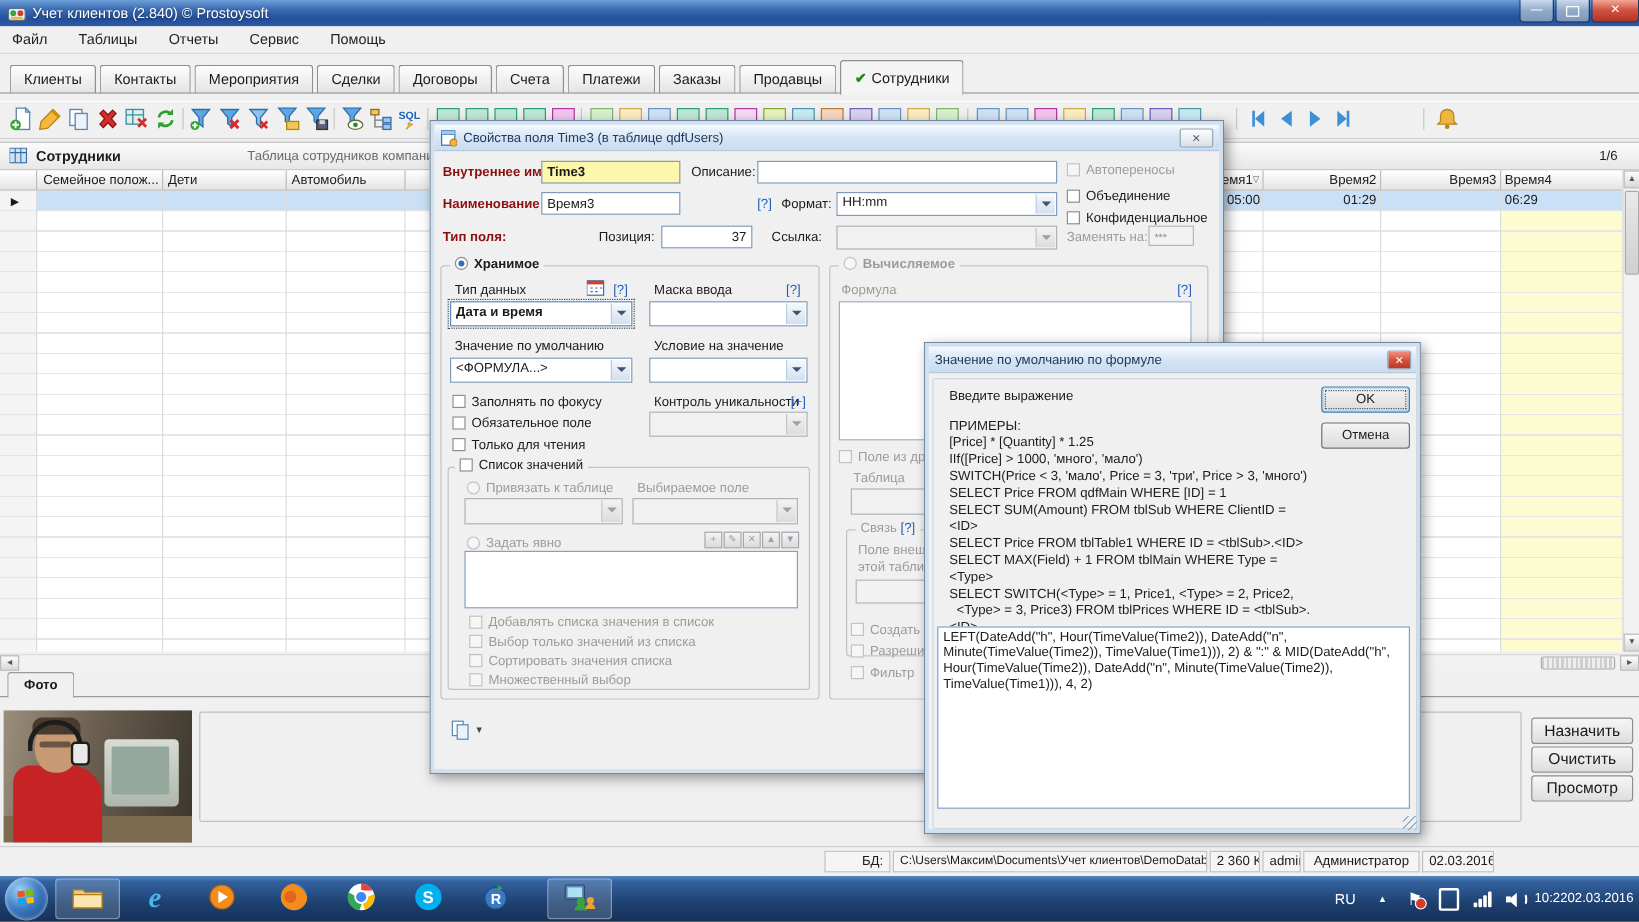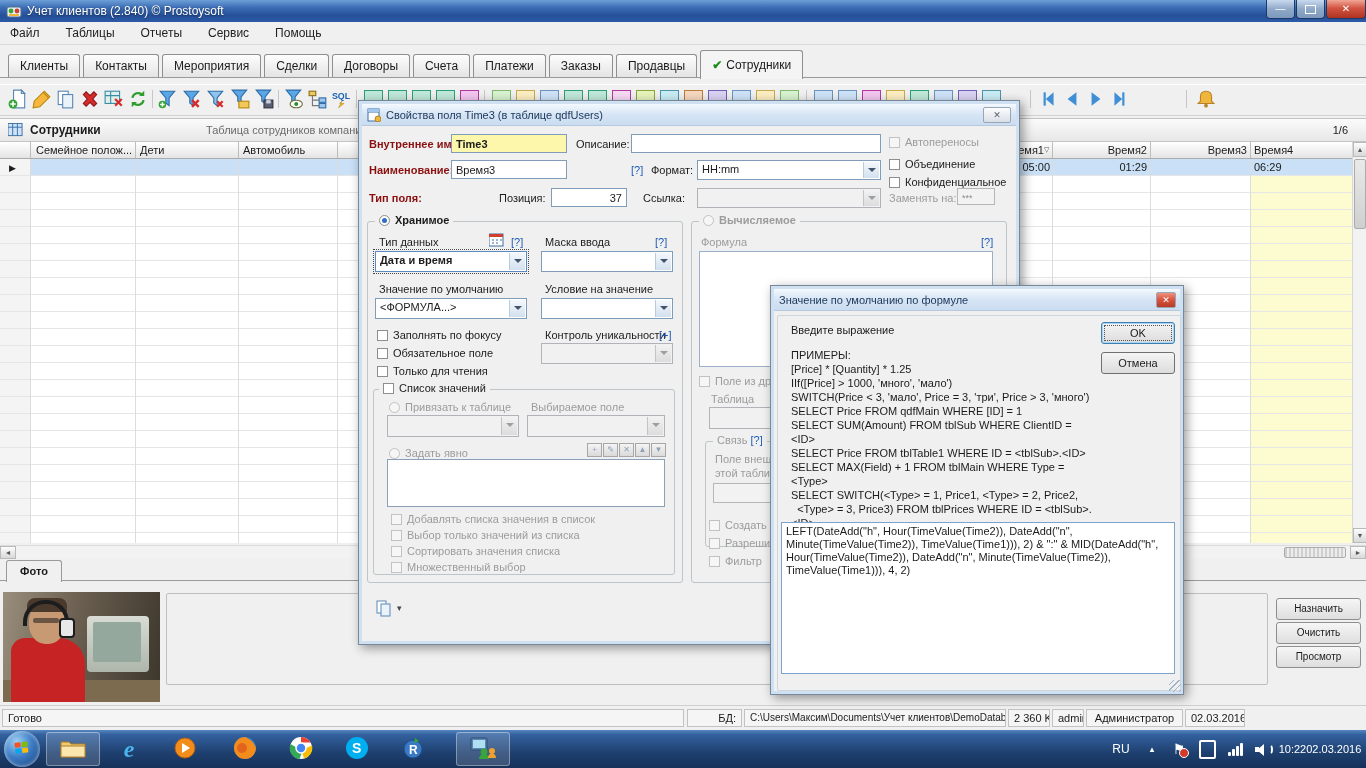--- a/index.html
+++ b/index.html
@@ -63,21 +63,21 @@
   .hsb{left:0;top:545px;width:1366px;height:14px;background:#f2f2f2;border-top:1px solid #dcdcdc;box-sizing:border-box;}
   .sbbtn{position:absolute;background:linear-gradient(#fdfdfd,#d8d8d8);border:1px solid #b9b9b9;color:#555;
     text-align:center;font-size:7px;box-sizing:border-box;}
   .sbthumb{position:absolute;background:linear-gradient(#e9e9e9,#cfcfcf);border:1px solid #ababab;border-radius:2px;box-sizing:border-box;}
   
   .phototab{left:6px;top:560px;width:54px;height:21px;background:#f0f0f0;border:1px solid #9a9a9a;border-bottom:none;
     border-radius:3px 3px 0 0;text-align:center;line-height:21px;font-weight:bold;z-index:1;}
   .photoline{left:0;top:580px;width:1366px;height:1px;background:#9a9a9a;}
   .viewerbox{left:166px;top:593px;width:1100px;height:90px;border:1px solid #bfbfbf;border-radius:2px;}
   .btn7{position:absolute;width:85px;height:22px;background:linear-gradient(#f6f6f6,#dedede);
-    border:1px solid #8e8e8e;border-radius:3px;text-align:center;line-height:20px;font-size:10px;box-sizing:border-box;}
+    border:1px solid #8e8e8e;border-radius:3px;text-align:center;line-height:20px;font-size:13px;box-sizing:border-box;}
   
   .photo{left:3px;top:592px;width:157px;height:110px;overflow:hidden;
     background:linear-gradient(100deg,#9a8f7c 0%,#6a5f50 45%,#3c362c 100%);}
   .photo div{position:absolute;}
   
   .statusbar{left:0;top:705px;width:1366px;height:25px;background:#f0f0f0;border-top:1px solid #cfcfcf;box-sizing:border-box;}
   .stsec{position:absolute;top:3px;height:18px;line-height:16px;background:#f5f5f5;border:1px solid #c2c2c2;
     box-sizing:border-box;padding:0 5px;white-space:nowrap;overflow:hidden;}
   
   .taskbar{left:0;top:730px;width:1366px;height:38px;
@@ -352,21 +352,20 @@
     <div style="left:20px;top:8px;width:46px;height:26px;border:4px solid #1d1d1d;border-bottom:none;border-radius:22px 22px 0 0;box-sizing:border-box"></div>
     <div style="left:56px;top:26px;width:12px;height:16px;background:#e8e8e8;border:2px solid #1d1d1d;border-radius:4px"></div>
     <div style="left:30px;top:26px;width:26px;height:5px;background:rgba(30,30,30,.55);border-radius:2px"></div>
   </div>
 
   <div class="btn7" style="left:1276px;top:598px"><span>Назначить</span></div>
   <div class="btn7" style="left:1276px;top:622px"><span>Очистить</span></div>
   <div class="btn7" style="left:1276px;top:646px"><span>Просмотр</span></div>
 
   <div class="ab statusbar">
-    <span class="stsec" style="left:2px;width:682px">Готово</span>
     <span class="stsec" style="left:687px;width:55px;text-align:right">БД:</span>
     <span class="stsec" style="left:744px;width:262px;font-size:10px">C:\Users\Максим\Documents\Учет клиентов\DemoDatabase.mdb</span>
     <span class="stsec" style="left:1008px;width:42px;text-align:center">2 360 Kb</span>
     <span class="stsec" style="left:1052px;width:32px;text-align:center">admin</span>
     <span class="stsec" style="left:1086px;width:97px;text-align:center">Администратор</span>
     <span class="stsec" style="left:1185px;width:60px;text-align:center">02.03.2016</span>
   </div>
 
   <div class="ab dlg" style="left:358px;top:100px;width:662px;height:545px;z-index:10">
     <div class="frame"></div>

